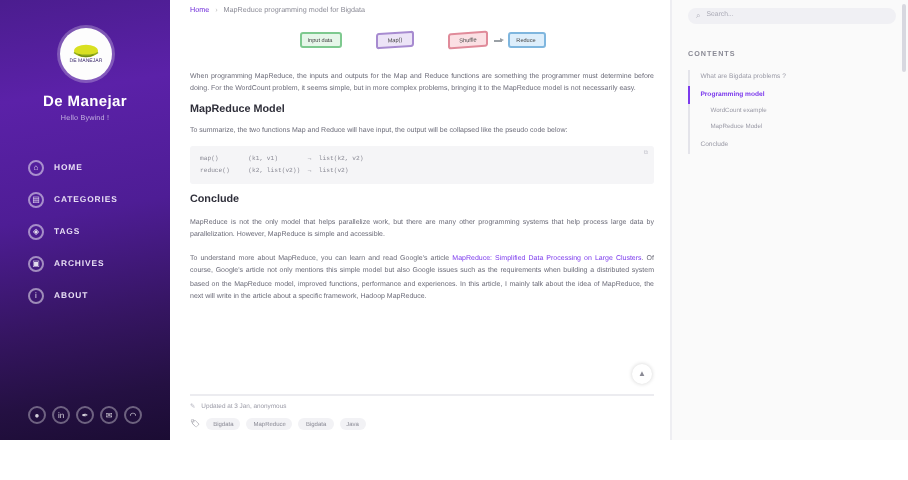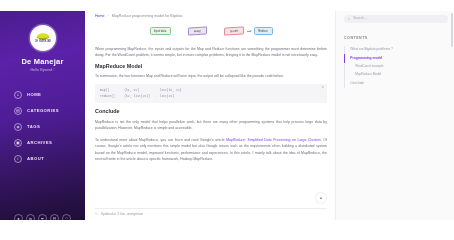--- a/index.html
+++ b/index.html
@@ -1,21 +1,21 @@
 <!DOCTYPE html>
 <html><head>
 <meta charset="utf-8">
 <style>
   * { box-sizing: border-box; margin:0; padding:0; }
   html, body {
     width:454px; height:220px;
     font-family:"Liberation Sans", sans-serif;
     background:#ffffff; overflow:hidden;
   }
-  .app { display:flex; width:454px; height:220px;margin-top:11px; }
+  .app { display:flex; width:454px; height:220px; }
 
   
   .sidebar {
     width:85px; height:220px; flex:0 0 85px; position:relative;
     background:linear-gradient(170deg,#4b1d8f 0%,#5b21a8 22%,#4e1d95 48%,#351561 72%,#241042 88%,#1b0c33 100%);
     display:flex; flex-direction:column; align-items:center;
   }
   .logo-wrap { margin-top:14px; }
   .logo {
     width:26px; height:26px; border-radius:50%;

